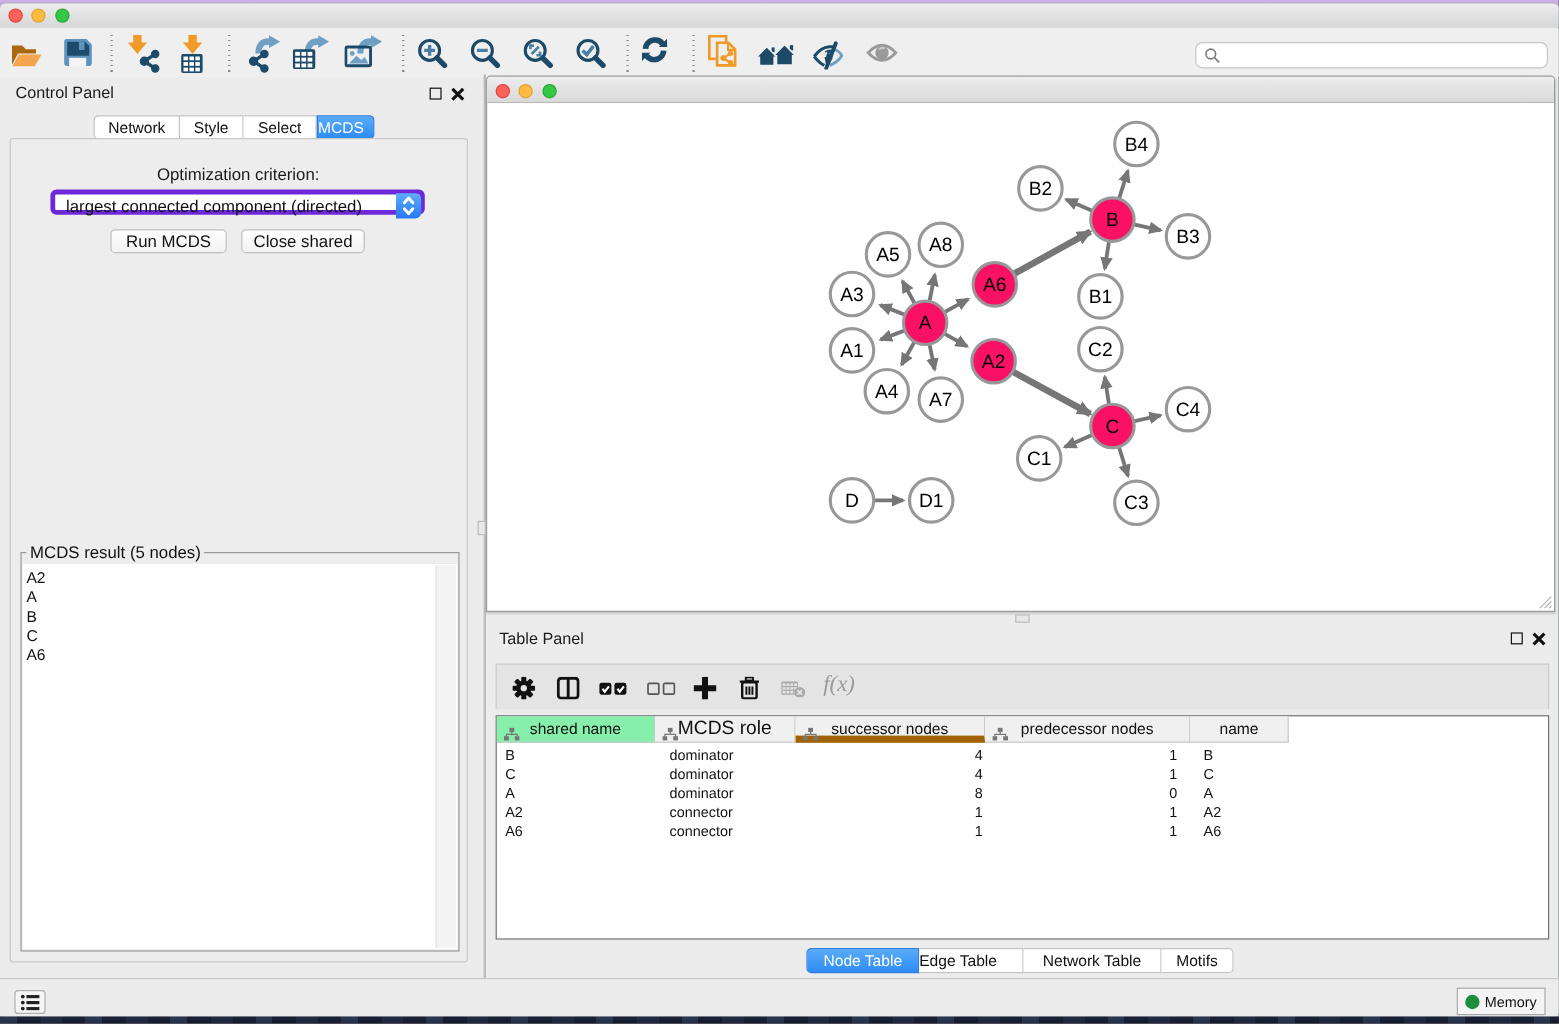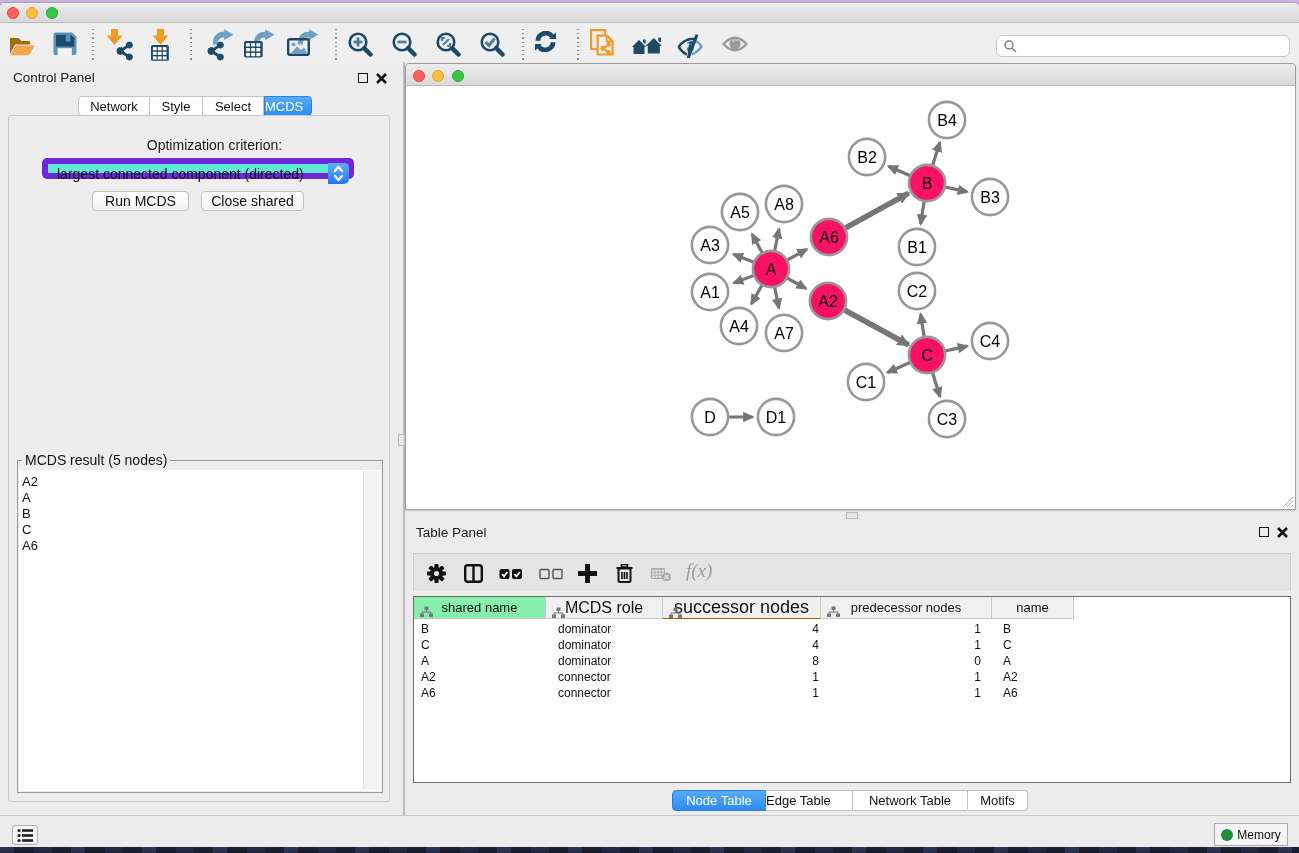--- a/index.html
+++ b/index.html
@@ -186,22 +186,22 @@
 <svg class="abs" style="left:375px;top:72px" width="13" height="13" xmlns="http://www.w3.org/2000/svg">
     <path d="M2 2 L11 11 M11 2 L2 11" stroke="#111" stroke-width="2.6"></path>
   </svg>
 <div class="abs" style="left:78px;top:96px;height:20px;display:flex;font-size:13px">
 <div style="width:72px;border-radius:4px 0 0 4px;background:#fff;color:#111;border:1px solid #c3c3c3;border-left:1px solid #c3c3c3;text-align:center;line-height:19px">Network</div>
 <div style="width:53px;background:#fff;color:#111;border:1px solid #c3c3c3;border-left:none;text-align:center;line-height:19px">Style</div>
 <div style="width:61px;background:#fff;color:#111;border:1px solid #c3c3c3;border-left:none;text-align:center;line-height:19px">Select</div>
 <div style="width:48px;border-radius:0 4px 4px 0;background:linear-gradient(#59ABFA,#2E8CF6);color:#fff;border:1px solid #2e7de0;text-align:left;line-height:19px">MCDS</div>
 </div>
 <div class="abs" style="left:8px;top:115px;width:382px;height:687px;background:#EDEDED;border:1px solid #c9c9c9;border-radius:3px"></div>
-<div class="abs" style="left:16px;top:137px;width:397px;text-align:center;font-size:14px;color:#1a1a1a">Optimization criterion:</div>
-<div class="abs" style="left:42px;top:158px;width:312px;height:21px;background:#5eead4;border:6px solid #6d28d9;border-radius:5px;">
+<div class="abs" style="left:0;top:137px;width:397px;text-align:center;font-size:14px;color:#1a1a1a">Optimization criterion:</div>
+<div class="abs" style="left:42px;top:158px;width:312px;height:21px;background:#ffffff;border:4px solid #6d28d9;border-radius:5px;">
     <div style="position:absolute;left:9px;top:2px;font-size:14px;color:#111">largest connected component (directed)</div>
     <div style="position:absolute;right:-1px;top:-1px;width:21px;height:21px;background:linear-gradient(#5FAEFB,#2577F4);border-radius:0 5px 5px 0;"><svg width="21" height="21" viewBox="0 0 21 21" xmlns="http://www.w3.org/2000/svg">
         <path d="M7 8 L10.5 4 L14 8" fill="none" stroke="#fff" stroke-width="2.4" stroke-linecap="round" stroke-linejoin="round"></path>
         <path d="M7 13 L10.5 17 L14 13" fill="none" stroke="#fff" stroke-width="2.4" stroke-linecap="round" stroke-linejoin="round"></path>
       </svg></div>
   </div>
 <div class="abs" style="left:92px;top:191px;width:97px;height:20px;background:linear-gradient(#fff,#f2f2f2);border:1px solid #c0c0c0;border-radius:4px;font-size:14px;text-align:center;line-height:19px;color:#111">Run MCDS</div>
 <div class="abs" style="left:201px;top:191px;width:103px;height:20px;background:linear-gradient(#fff,#f2f2f2);border:1px solid #c0c0c0;border-radius:4px;font-size:14px;text-align:center;line-height:19px;color:#111">Close shared</div>
 <div class="abs" style="left:17px;top:460px;width:366px;height:333px;border:1px solid #9a9a9a;">
     <div style="position:absolute;left:1px;top:9px;width:362px;height:321px;background:#fff"></div>
@@ -374,21 +374,21 @@
           </g>
         </svg></span>shared name</div>
 <div style="position:absolute;left:132px;top:0;width:117px;height:22px;background:#f0f0f0;border-right:1px solid #c9c9c9;border-bottom:1px solid #c9c9c9;text-align:center;line-height:21px;font-size:16px;color:#111"><span style="position:absolute;left:6px;top:4px"><svg width="13" height="12" viewBox="0 0 13 12" style="vertical-align:-2px" xmlns="http://www.w3.org/2000/svg">
           <g fill="#777">
             <rect x="4.5" y="0.5" width="4" height="3.5"></rect>
             <rect x="0" y="7.5" width="4" height="3.5"></rect>
             <rect x="9" y="7.5" width="4" height="3.5"></rect>
             <path d="M6.5 4 v2 M2 7.5 v-1.5 h9 v1.5" fill="none" stroke="#777" stroke-width="1"></path>
           </g>
         </svg></span>MCDS role</div>
-<div style="position:absolute;left:249px;top:0;width:158px;height:22px;background:#f0f0f0;border-right:1px solid #c9c9c9;border-bottom:1px solid #a16207;text-align:center;line-height:21px;font-size:18px;color:#111"><span style="position:absolute;left:6px;top:4px"><svg width="13" height="12" viewBox="0 0 13 12" style="vertical-align:-2px" xmlns="http://www.w3.org/2000/svg">
+<div style="position:absolute;left:249px;top:0;width:158px;height:22px;background:#f0f0f0;border-right:1px solid #c9c9c9;border-bottom:6px solid #a16207;text-align:center;line-height:21px;font-size:13px;color:#111"><span style="position:absolute;left:6px;top:4px"><svg width="13" height="12" viewBox="0 0 13 12" style="vertical-align:-2px" xmlns="http://www.w3.org/2000/svg">
           <g fill="#777">
             <rect x="4.5" y="0.5" width="4" height="3.5"></rect>
             <rect x="0" y="7.5" width="4" height="3.5"></rect>
             <rect x="9" y="7.5" width="4" height="3.5"></rect>
             <path d="M6.5 4 v2 M2 7.5 v-1.5 h9 v1.5" fill="none" stroke="#777" stroke-width="1"></path>
           </g>
         </svg></span>successor nodes</div>
 <div style="position:absolute;left:407px;top:0;width:171px;height:22px;background:#f0f0f0;border-right:1px solid #c9c9c9;border-bottom:1px solid #c9c9c9;text-align:center;line-height:21px;font-size:13px;color:#111"><span style="position:absolute;left:6px;top:4px"><svg width="13" height="12" viewBox="0 0 13 12" style="vertical-align:-2px" xmlns="http://www.w3.org/2000/svg">
           <g fill="#777">
             <rect x="4.5" y="0.5" width="4" height="3.5"></rect>

